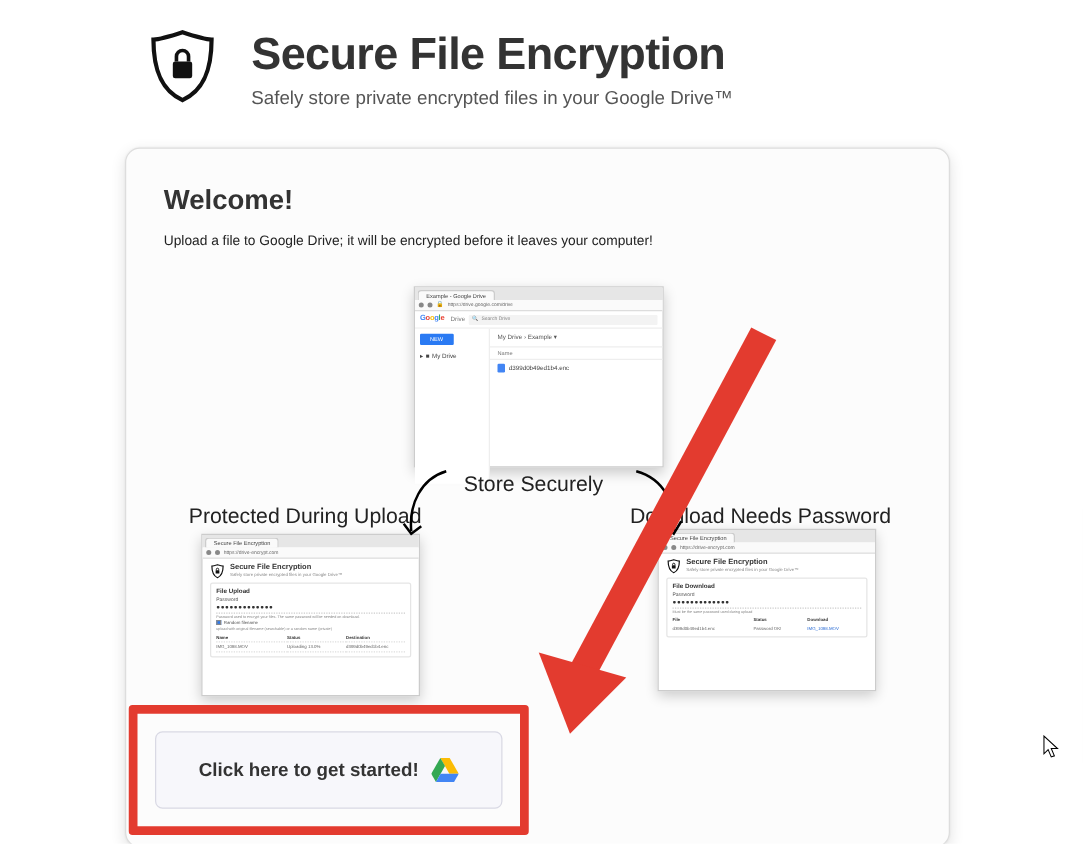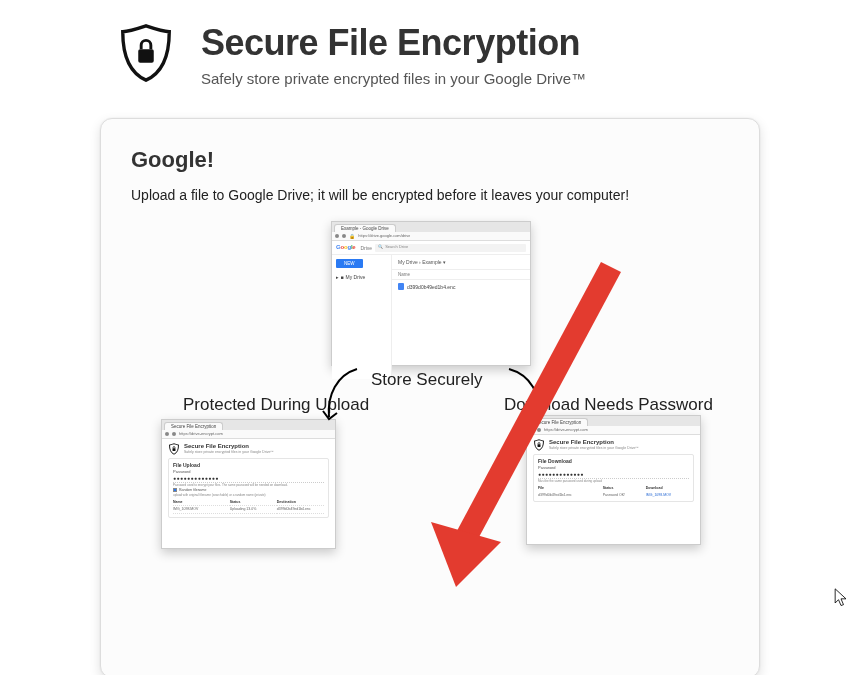--- a/index.html
+++ b/index.html
@@ -44,23 +44,23 @@
     box-shadow: 0 4px 12px rgba(0,0,0,0.12), 0 0 0 1px rgba(0,0,0,0.02);
     padding: 28px 30px 0 30px;
   }
   .card h2 {
     font-size: 22px;
     font-weight: 700;
     color: #333;
     margin-bottom: 14px;
   }
   .card .subtitle {
-    font-size: 14px;
+    font-size: 11px;
     color: #222;
-    margin-bottom: 12px;
+    margin-bottom: 24px;
   }
   .illustration {
     position: relative;
     width: 100%;
     height: 350px;
   }
   
   .mini {
     position: absolute;
     background: #fff;
@@ -222,21 +222,21 @@
     <rect x="24" y="28" width="16" height="14" rx="2" fill="#111"></rect>
     <path d="M27 28 v-4 a5 5 0 0 1 10 0 v4" fill="none" stroke="#111" stroke-width="3"></path>
   </svg>
   <div class="header-text">
     <h1>Secure File Encryption</h1>
     <p>Safely store private encrypted files in your Google Drive™</p>
   </div>
 </div>
 
 <div class="card">
-  <h2>Google!</h2>
+  <h2>Welcome!</h2>
   <p class="subtitle">Upload a file to Google Drive; it will be encrypted before it leaves your computer!</p>
 
   <div class="illustration">
 
     <div class="mini drive">
       <div class="tabbar">
         <div class="tab">Example - Google Drive</div>
       </div>
       <div class="addrbar">
         <span class="navdot"></span>
@@ -354,34 +354,44 @@
               <div class="h">Download</div>
             <div>d399d0b49ed1b4.enc</div>
               <div>Password OK!</div>
               <div class="dl-link">IMG_1098.MOV</div>
           </div>
         </div>
       </div>
     </div>
 
     <div class="caption" style="left:240px; top:155px;">Store Securely</div>
-    <div class="caption" style="left:20px; top:180px;margin-left:32px;">Protected During Upload</div>
+    <div class="caption" style="left:20px; top:180px;">Protected During Upload</div>
     <div class="caption" style="left:373px; top:180px;">Download Needs Password</div>
 
     <svg class="curve" style="left:188px; top:150px; width:50px; height:60px;" viewBox="0 0 50 60">
       <path d="M38 4 C 18 10, 8 30, 10 52"></path>
       <path d="M4 46 L10 54 L18 48"></path>
     </svg>
     <svg class="curve" style="left:368px; top:150px; width:50px; height:60px;" viewBox="0 0 50 60">
       <path d="M10 4 C 32 10, 42 30, 40 52"></path>
       <path d="M32 48 L40 54 L46 44"></path>
     </svg>
 
   </div>
 
+  <div class="cta-wrap">
+    <button class="cta">
+      <span>Click here to get started!</span>
+      <svg class="gdrive-icon" viewBox="0 0 100 88">
+        <polygon points="33,0 67,0 100,58 66,58" fill="#FBBC05"></polygon>
+        <polygon points="0,58 33,0 50,29 17,88" fill="#34A853"></polygon>
+        <polygon points="17,88 83,88 100,58 34,58" fill="#4285F4"></polygon>
+      </svg>
+    </button>
+  </div>
 
   <svg class="bigarrow" viewBox="0 0 340 350">
     <polygon points="190,10 210,20 60,300 40,290" fill="#e33b2f"></polygon>
     <polygon points="20,270 90,290 45,335" fill="#e33b2f"></polygon>
   </svg>
 
 </div>
 
 <svg class="cursor" viewBox="0 0 16 24">
   <path d="M1 1 L1 18 L5 14 L8 21 L11 20 L8 13 L14 13 Z" fill="#fff" stroke="#000" stroke-width="1"></path>

